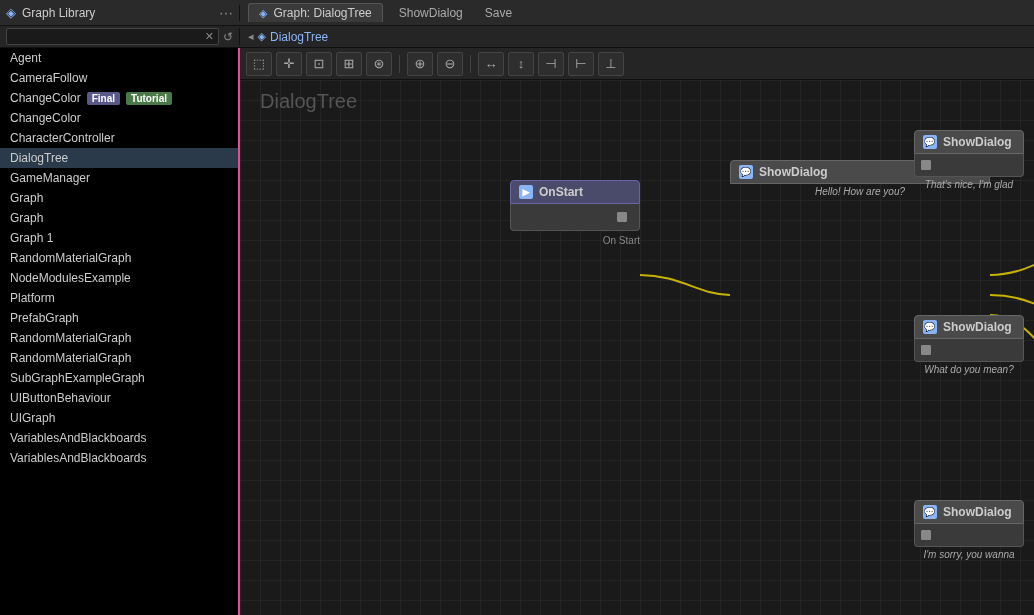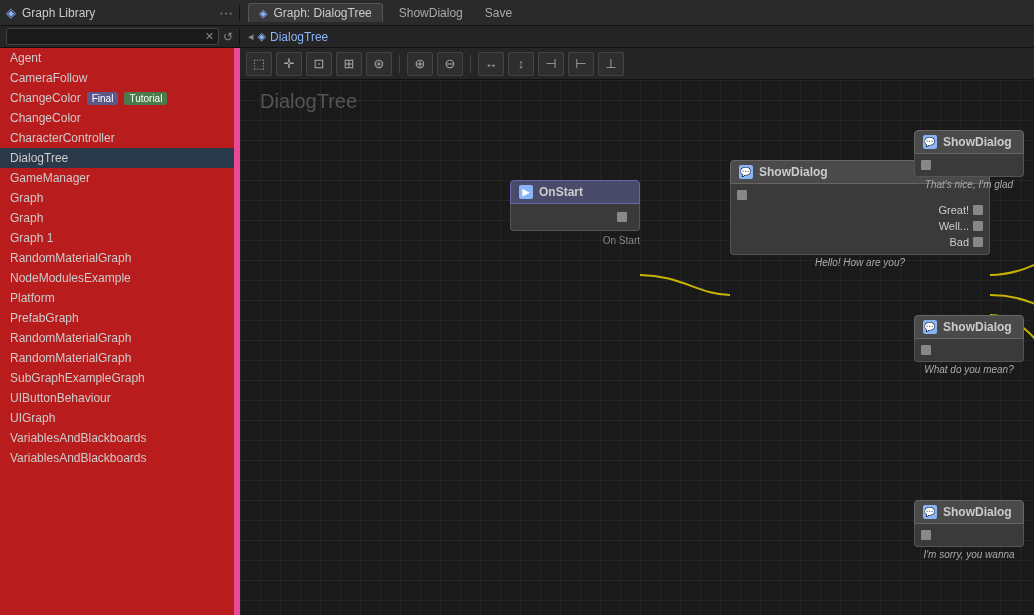--- a/index.html
+++ b/index.html
@@ -120,40 +120,41 @@
     
     .main {
       display: flex;
       flex: 1;
       overflow: hidden;
     }
 
     
     .sidebar {
       width: 240px;
-      background: #b91c1c;
-      border-right: 6px solid #ec4899;
+      background: #000000;
+      border-right: 2px solid #ec4899;
       overflow-y: auto;
       flex-shrink: 0;
     }
     .sidebar-item {
       padding: 3px 10px;
       cursor: pointer;
       display: flex;
       align-items: center;
       gap: 6px;
       color: #ccc;
       font-size: 12px;
     }
     .sidebar-item.active { background: #2a3a4a; }
     .badge {
       font-size: 10px;
       padding: 1px 5px;
       border-radius: 2px;
       color: #fff;
+      font-weight: bold;
     }
     .badge-final { background: #5a5a8a; }
     .badge-tutorial { background: #4a7a4a; }
 
     
     .graph-area {
       flex: 1;
       background: #1a1a1a;
       position: relative;
       overflow: hidden;
@@ -509,74 +510,57 @@
           </div>
         </div>
         <div class="node-label">On Start</div>
       </div>
 
       <div class="node node-showdialog-center">
         <div class="node-header">
           <span class="node-icon">💬</span>
           <span>ShowDialog</span>
         </div>
+        <div class="subtitle-text">Hello! How are you?</div>
+      </div>
+
+      <div class="node node-showdialog-right1" style="position:absolute;right:10px;top:50px;width:110px;">
+        <div class="node-header">
+          <span class="node-icon" style="font-size:9px;">💬</span>
+          <span>ShowDialog</span>
+        </div>
         <div class="node-body">
           <div class="input-row">
             <span class="port port-in"></span>
           </div>
-          <div class="output-row">
-            <span style="font-size:11px;color:#ccc;">Great!</span>
-            <span class="port port-out"></span>
-          </div>
-          <div class="output-row">
-            <span style="font-size:11px;color:#ccc;">Well...</span>
-            <span class="port port-out"></span>
-          </div>
-          <div class="output-row">
-            <span style="font-size:11px;color:#ccc;">Bad</span>
-            <span class="port port-out"></span>
-          </div>
-        </div>
-        <div class="subtitle-text">Hello! How are you?</div>
+        </div>
+        <div class="subtitle-text">That's nice, I'm glad</div>
       </div>
 
-      <div class="node node-showdialog-right1" style="position:absolute;right:10px;top:50px;width:110px;">
+      <div class="node node-showdialog-right2" style="position:absolute;right:10px;top:235px;width:110px;">
         <div class="node-header">
           <span class="node-icon" style="font-size:9px;">💬</span>
           <span>ShowDialog</span>
         </div>
         <div class="node-body">
           <div class="input-row">
             <span class="port port-in"></span>
           </div>
         </div>
-        <div class="subtitle-text">That's nice, I'm glad</div>
+        <div class="subtitle-text">What do you mean?</div>
       </div>
 
-      <div class="node node-showdialog-right2" style="position:absolute;right:10px;top:235px;width:110px;">
+      <div class="node node-showdialog-right3" style="position:absolute;right:10px;top:420px;width:110px;">
         <div class="node-header">
           <span class="node-icon" style="font-size:9px;">💬</span>
           <span>ShowDialog</span>
         </div>
         <div class="node-body">
           <div class="input-row">
             <span class="port port-in"></span>
           </div>
         </div>
-        <div class="subtitle-text">What do you mean?</div>
-      </div>
-
-      <div class="node node-showdialog-right3" style="position:absolute;right:10px;top:420px;width:110px;">
-        <div class="node-header">
-          <span class="node-icon" style="font-size:9px;">💬</span>
-          <span>ShowDialog</span>
-        </div>
-        <div class="node-body">
-          <div class="input-row">
-            <span class="port port-in"></span>
-          </div>
-        </div>
         <div class="subtitle-text">I'm sorry, you wanna</div>
       </div>
 
     </div>
   </div>
 </div>
 
 </body></html>

